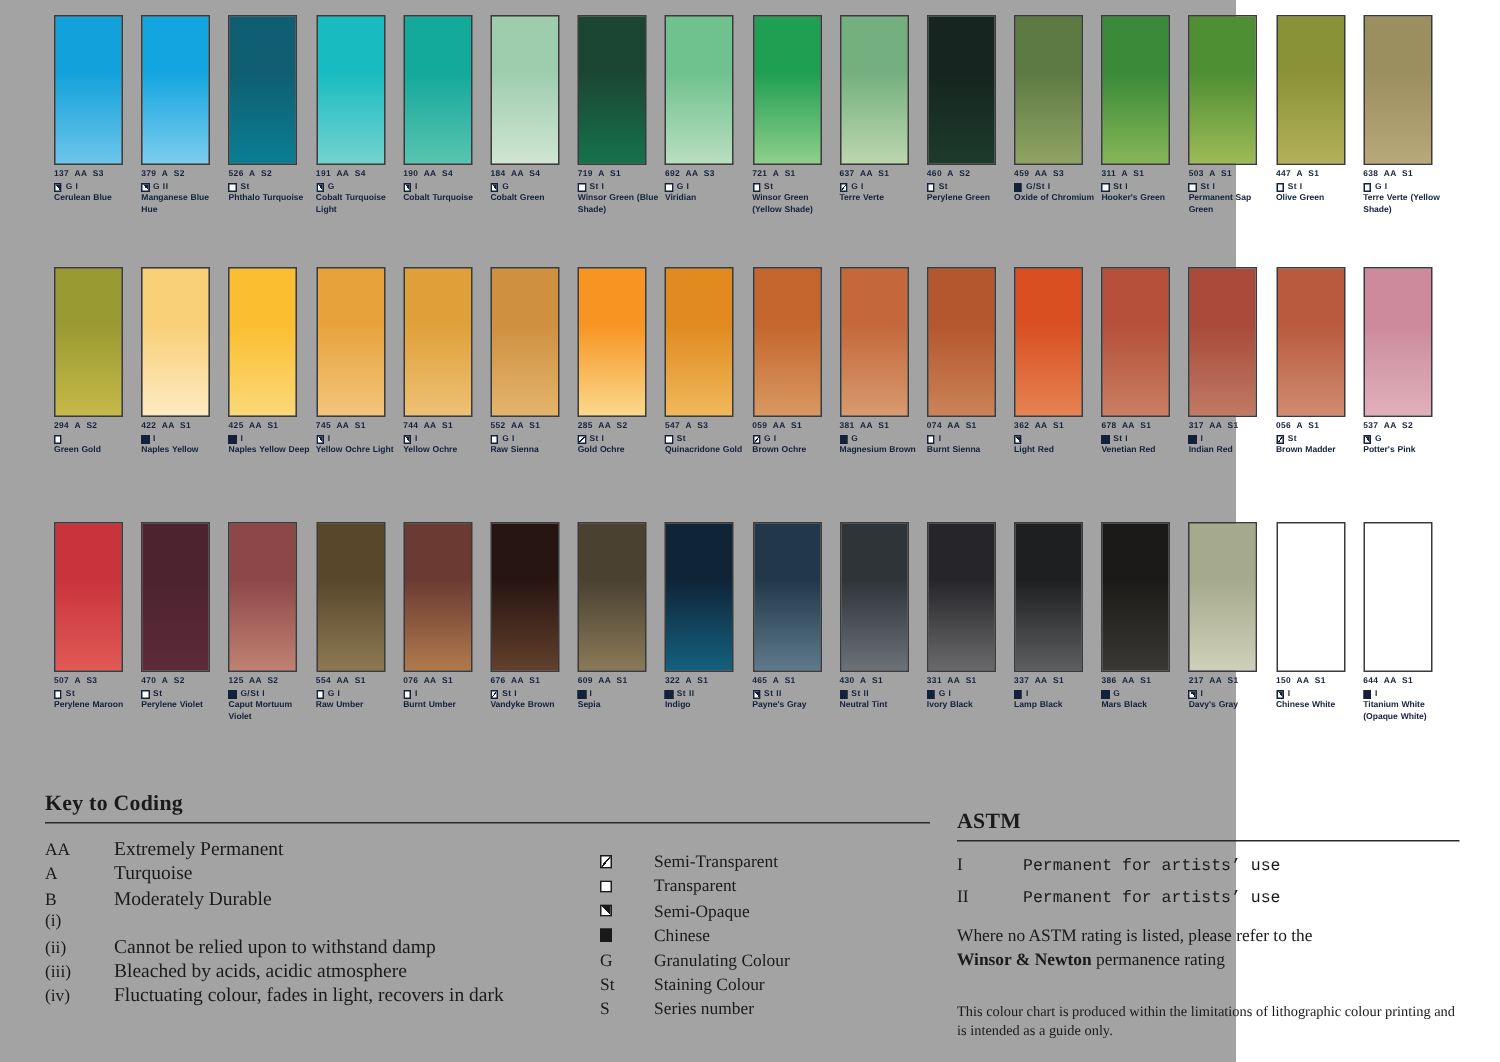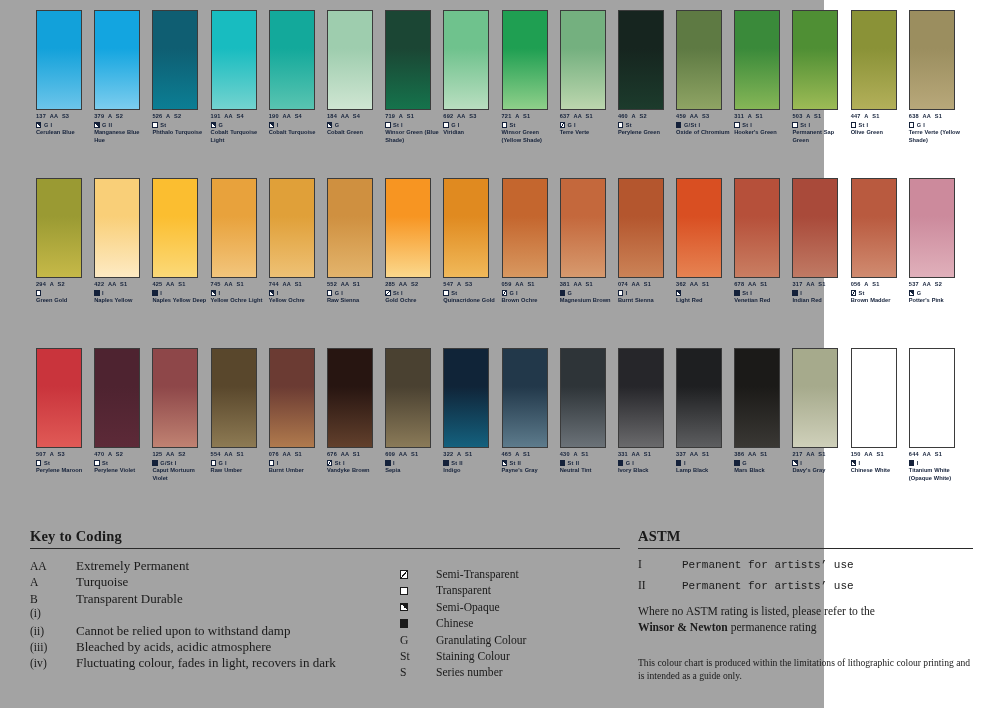--- a/index.html
+++ b/index.html
@@ -86,21 +86,21 @@
   }
 
   
   #legend {
     position: absolute;
     left: 0; top: 528px;
     width: 1000px; height: 180px;
   }
   .panel { position: absolute; }
   #panel-key { left: 30px; top: 0px; width: 590px; }
-  #panel-astm { left: 638px; top: 0px; width: 335px; }
+  #panel-astm { left: 638px; top: 12px; width: 335px; }
 
   .panel h2 {
     margin: 0;
     font-family: "Liberation Serif", serif;
     font-size: 14.5px;
     font-weight: bold;
     color: #1a1a1a;
     letter-spacing: 0.2px;
     padding-bottom: 3px;
   }
@@ -718,21 +718,21 @@
             <div class="krow">
               <span class="kcode">AA</span>
               <span class="ktext">Extremely Permanent</span>
             </div>
             <div class="krow">
               <span class="kcode">A</span>
               <span class="ktext">Turquoise</span>
             </div>
             <div class="krow">
               <span class="kcode">B</span>
-              <span class="ktext">Transparent Durable</span>
+              <span class="ktext">Moderately Durable</span>
             </div>
             <div class="krow">
               <span class="kcode">(i)</span>
             </div>
             <div class="krow">
               <span class="kcode">(ii)</span>
               <span class="ktext">Cannot be relied upon to withstand damp</span>
             </div>
             <div class="krow">
               <span class="kcode">(iii)</span>

